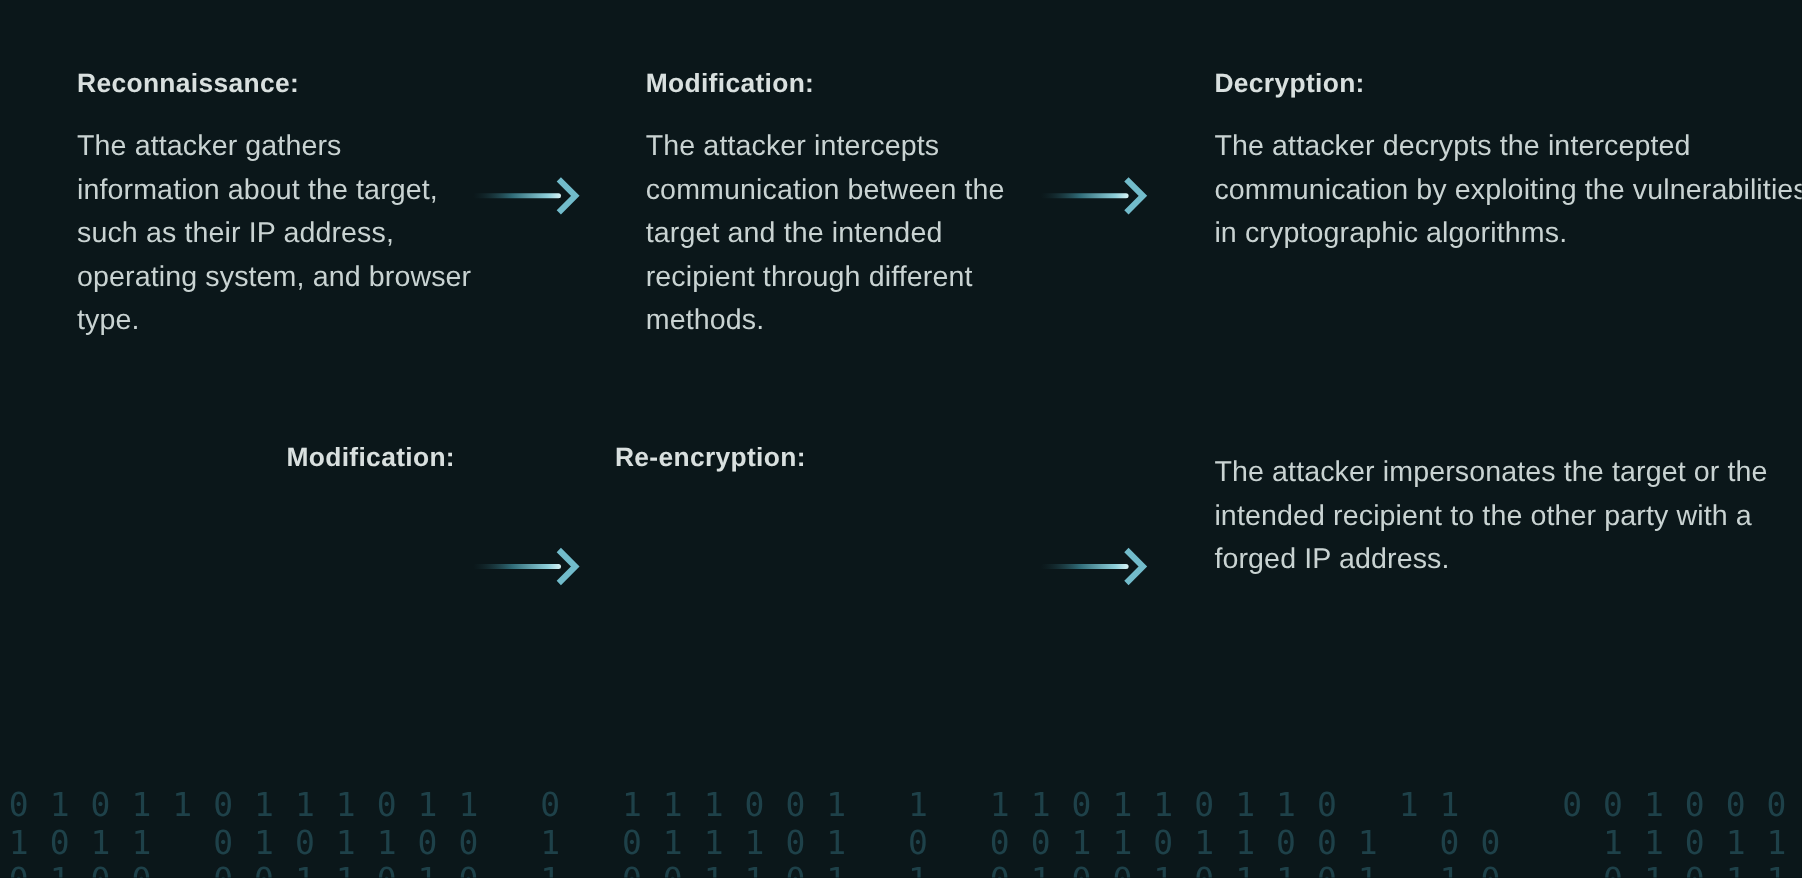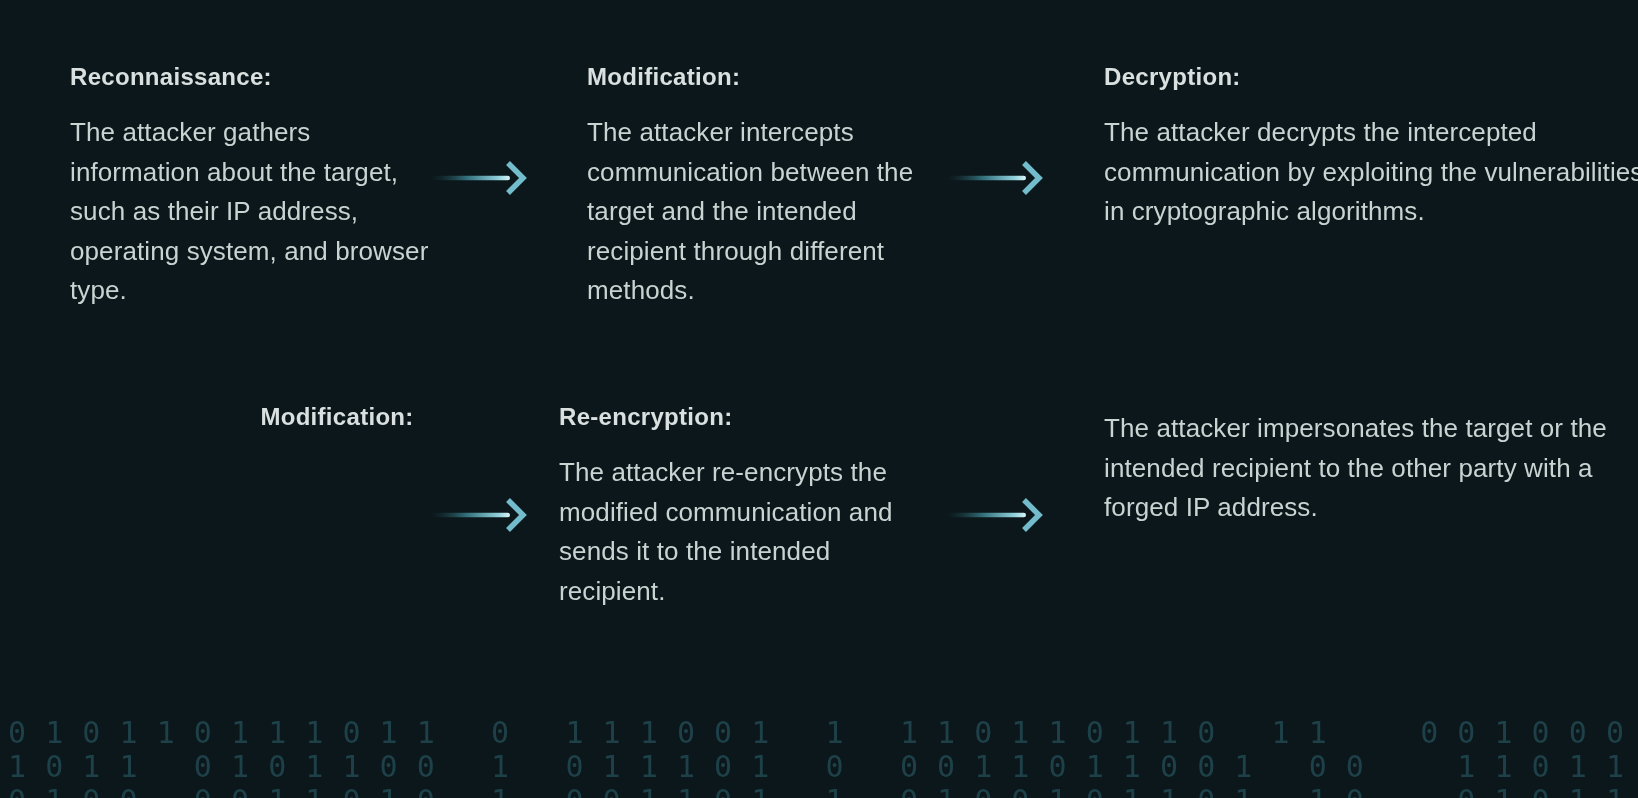--- a/index.html
+++ b/index.html
@@ -94,24 +94,20 @@
 communication by exploiting the vulnerabilities
 in cryptographic algorithms.</p>
   </section>
 
   <section class="card c3">
     <h2>Modification:</h2>
   </section>
 
   <section class="card c4">
     <h2>Re-encryption:</h2>
-    <p>The attacker re-encrypts the
-modified communication and
-sends it to the intended
-recipient.</p>
   </section>
 
   <section class="card c5">
     <p>The attacker impersonates the target or the
 intended recipient to the other party with a
 forged IP address.</p>
   </section>
 
   <svg class="arrows-layer" width="1638" height="798" viewBox="0 0 1638 798" aria-hidden="true">
     <defs>

